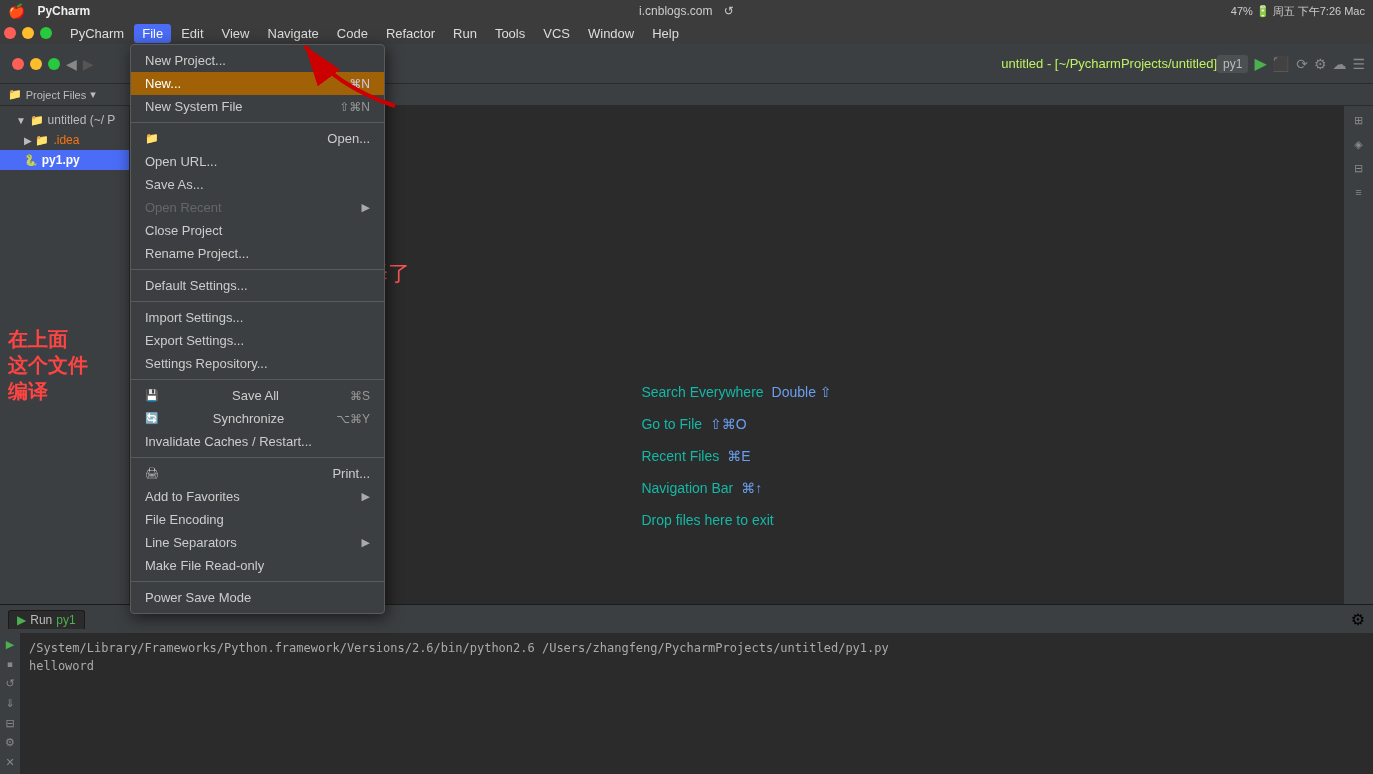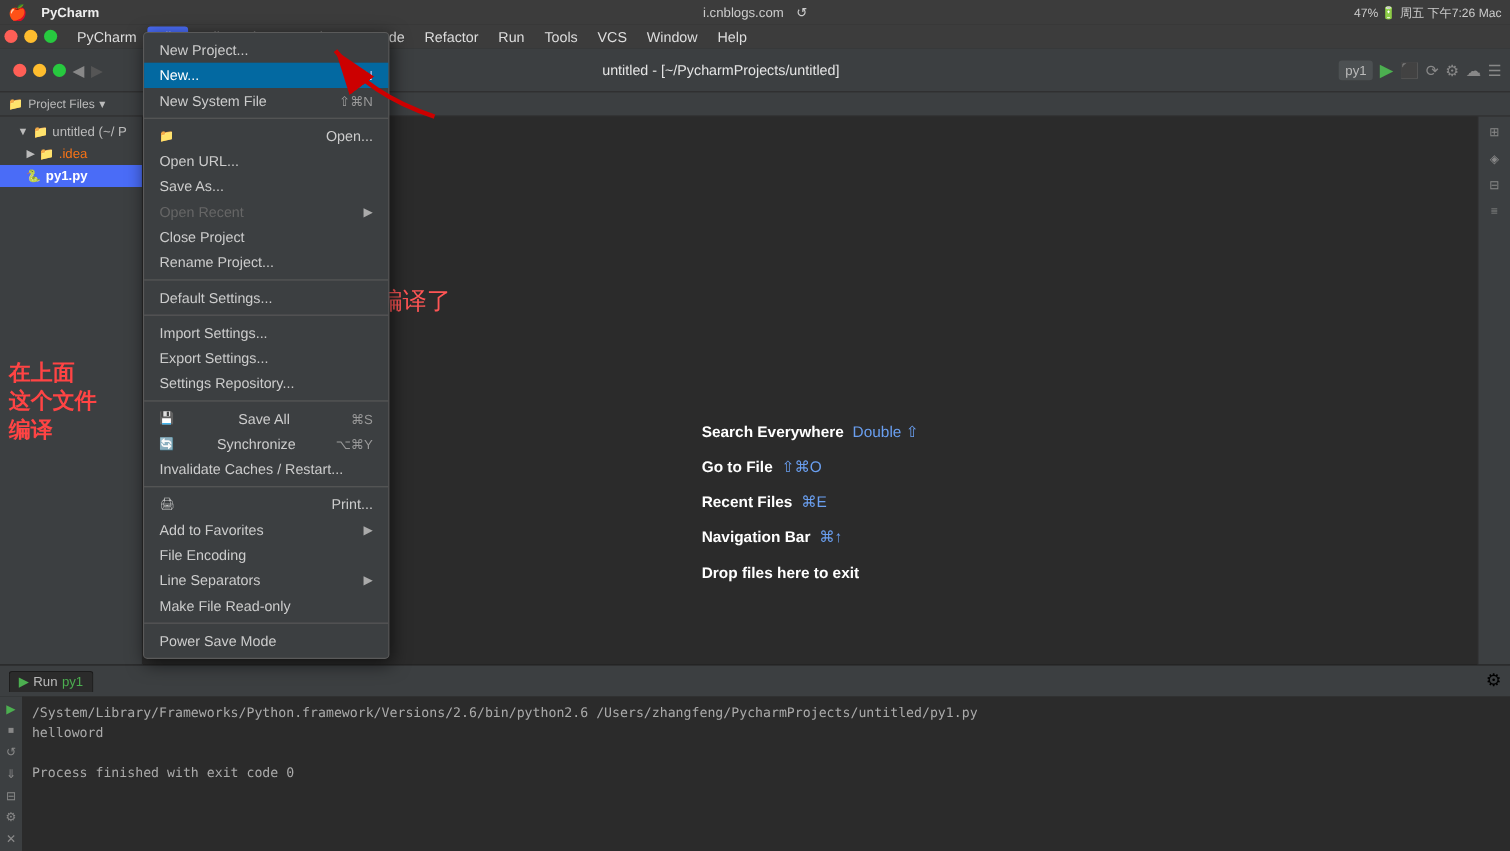--- a/index.html
+++ b/index.html
@@ -54,24 +54,24 @@
     .toolbar {
       width: 100%;
       height: 40px;
       background: #3c3f41;
       display: flex;
       align-items: center;
       padding: 0 8px;
       border-bottom: 1px solid #2b2b2b;
     }
     .toolbar-title {
-      color: #e5e5e5;
+      color: #bef264;
       font-size: 13px;
       flex: 1;
-      text-align: center;
+      text-align: right;
     }
 
     
     .main-layout {
       display: flex;
       width: 100%;
       height: calc(774px - 22px - 22px - 40px - 22px - 170px);
     }
 
     
@@ -132,21 +132,21 @@
       transform: translateX(-50%);
       text-align: left;
     }
     .hint-line {
       display: flex;
       align-items: center;
       gap: 8px;
       margin-bottom: 16px;
       font-size: 14px;
     }
-    .hint-label { color: #ffffff; font-weight: bold; }
+    .hint-label { color: #14b8a6; }
     .hint-shortcut { color: #6a9ff0; }
 
     
     .right-toolbar {
       width: 30px;
       background: #3c3f41;
       border-left: 1px solid #2b2b2b;
       display: flex;
       flex-direction: column;
       align-items: center;
@@ -236,41 +236,41 @@
       width: 16px; height: 16px;
       display: flex; align-items: center; justify-content: center;
       color: #888; font-size: 11px; cursor: pointer;
     }
     .run-tool-icon.green { color: #4caf50; }
     .run-body { display: flex; flex: 1; overflow: hidden; }
 
     
     .dropdown-overlay {
       position: absolute;
-      top: 29px;
+      top: 44px;
       left: 130px;
-      width: 224px;
+      width: 255px;
       background: #3c3f41;
       border: 1px solid #5a5a5a;
       border-radius: 4px;
       box-shadow: 2px 4px 16px rgba(0,0,0,0.6);
       z-index: 100;
       font-size: 13px;
       color: #ccc;
       padding: 4px 0;
     }
     .dd-item {
       display: flex;
       align-items: center;
       justify-content: space-between;
       padding: 4px 14px;
       cursor: pointer;
       white-space: nowrap;
     }
-    .dd-item.highlighted { background: #0369a1; color: white; }
+    .dd-item.highlighted { background: #a16207; color: white; }
     .dd-item.disabled { color: #666; cursor: default; }
     .dd-separator { height: 1px; background: #5a5a5a; margin: 4px 0; }
     .dd-shortcut { color: #999; font-size: 12px; }
     .dd-item.highlighted .dd-shortcut { color: #cce; }
     .dd-arrow { color: #aaa; font-size: 11px; }
 
     
     .red-arrow {
       position: absolute;
       top: 36px;
@@ -422,21 +422,20 @@
       <div class="run-tool-icon">↺</div>
       <div class="run-tool-icon">⇓</div>
       <div class="run-tool-icon">⊟</div>
       <div class="run-tool-icon">⚙</div>
       <div class="run-tool-icon">✕</div>
     </div>
     <div class="run-content">
       <div>/System/Library/Frameworks/Python.framework/Versions/2.6/bin/python2.6 /Users/zhangfeng/PycharmProjects/untitled/py1.py</div>
       <div>helloword</div>
       <div>&nbsp;</div>
-      <div>Process finished with exit code 0</div>
     </div>
   </div>
 </div>
 
 <div class="dropdown-overlay">
 
   <div class="dd-item">
     <span>New Project...</span>
     <span class="dd-shortcut"></span>
   </div>

